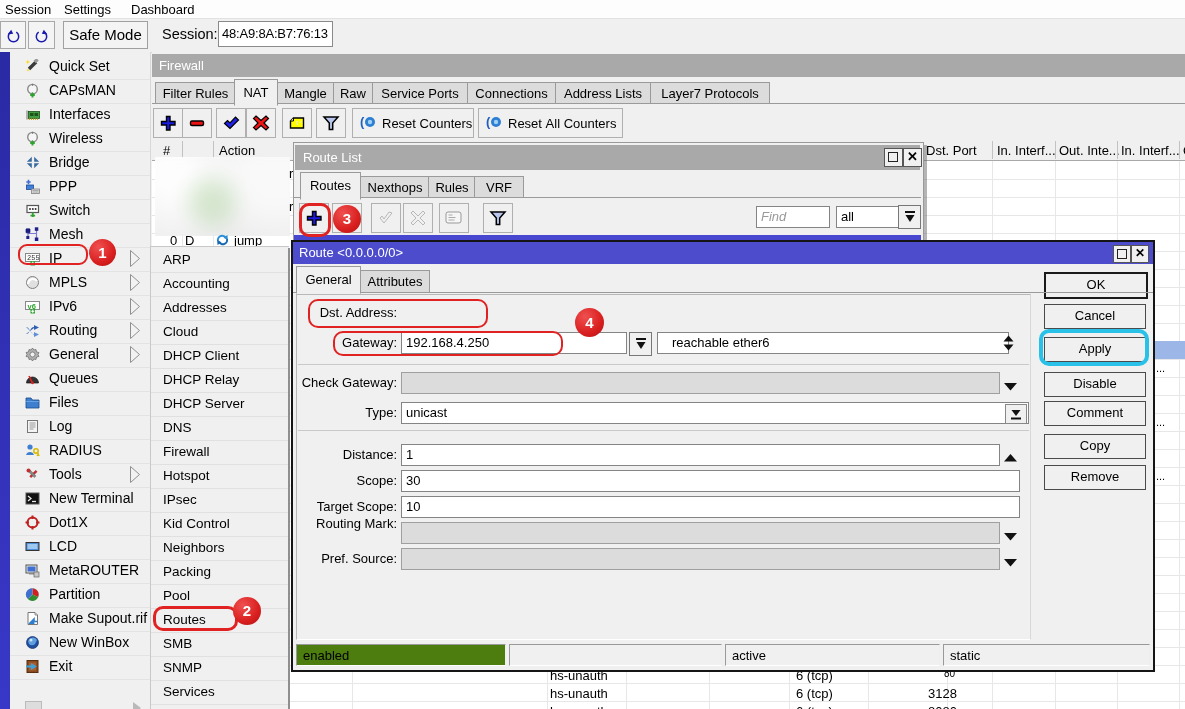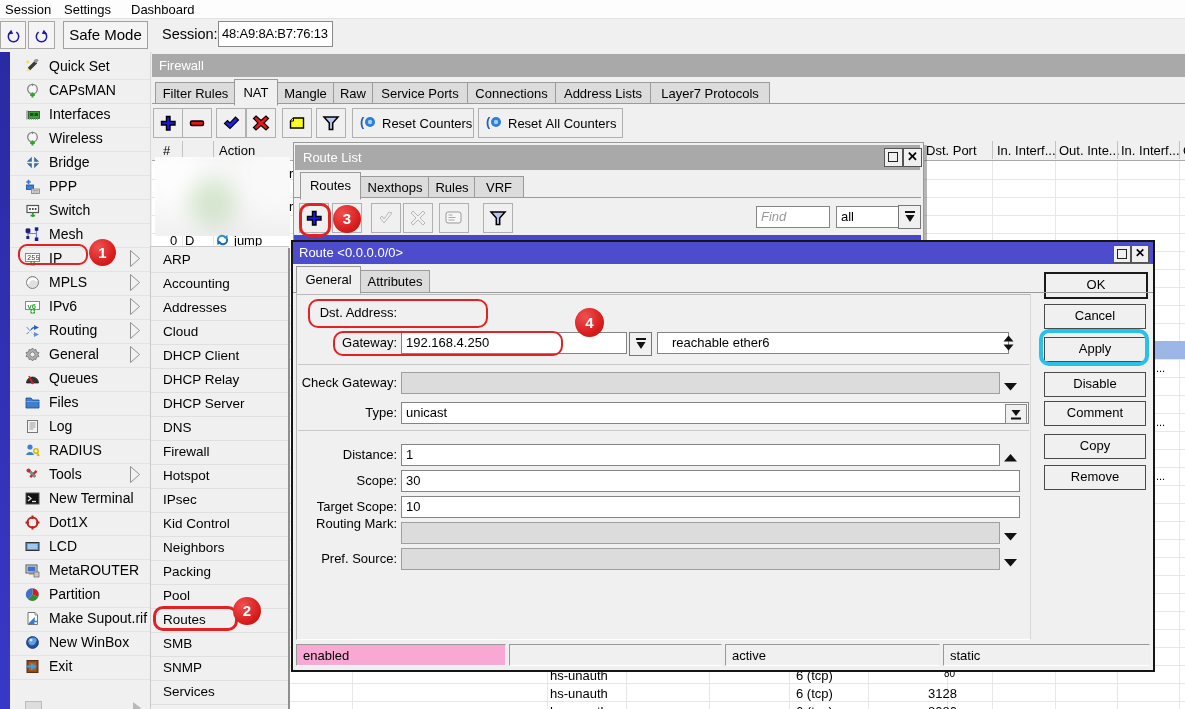--- a/index.html
+++ b/index.html
@@ -610,21 +610,21 @@
 <div class="inp" style="left:401px;top:470px;width:609px;height:20px;">30</div>
 <div class="inp" style="left:401px;top:496px;width:609px;height:20px;">10</div>
 <div class="inp dis" style="left:401px;top:522px;width:589px;height:20px;"></div>
 <div class="a" style="left:1003px;top:529px;"><svg width="15" height="9">
         <path d="M1 1 L14 1 L7.5 8.5 Z" fill="#111"></path>
       </svg></div>
 <div class="inp dis" style="left:401px;top:548px;width:589px;height:20px;"></div>
 <div class="a" style="left:1003px;top:555px;"><svg width="15" height="9">
         <path d="M1 1 L14 1 L7.5 8.5 Z" fill="#111"></path>
       </svg></div>
-<div class="a" style="left:296px;top:644px;width:210px;height:22px;border:1px solid #999;border-bottom-color:#fff;border-right-color:#eee;background:#f9a8d4;font-size:13px;line-height:21px;padding-left:6px;box-sizing:border-box;">enabled</div>
+<div class="a" style="left:296px;top:644px;width:210px;height:22px;border:1px solid #999;border-bottom-color:#fff;border-right-color:#eee;background:#4d7c0f;font-size:13px;line-height:21px;padding-left:6px;box-sizing:border-box;">enabled</div>
 <div class="a" style="left:509px;top:644px;width:213px;height:22px;border:1px solid #999;border-bottom-color:#fff;border-right-color:#eee;background:#f0f0f0;font-size:13px;line-height:21px;padding-left:6px;box-sizing:border-box;"></div>
 <div class="a" style="left:725px;top:644px;width:215px;height:22px;border:1px solid #999;border-bottom-color:#fff;border-right-color:#eee;background:#f0f0f0;font-size:13px;line-height:21px;padding-left:6px;box-sizing:border-box;">active</div>
 <div class="a" style="left:943px;top:644px;width:207px;height:22px;border:1px solid #999;border-bottom-color:#fff;border-right-color:#eee;background:#f0f0f0;font-size:13px;line-height:21px;padding-left:6px;box-sizing:border-box;">static</div>
 <div class="dbtn" style="left:1044px;top:272px;border:2px solid #1a1a1a;">OK</div>
 <div class="dbtn" style="left:1044px;top:304px;">Cancel</div>
 <div class="dbtn" style="left:1044px;top:337px;">Apply</div>
 <div class="dbtn" style="left:1044px;top:372px;">Disable</div>
 <div class="dbtn" style="left:1044px;top:401px;">Comment</div>
 <div class="dbtn" style="left:1044px;top:434px;">Copy</div>
 <div class="dbtn" style="left:1044px;top:465px;">Remove</div>

